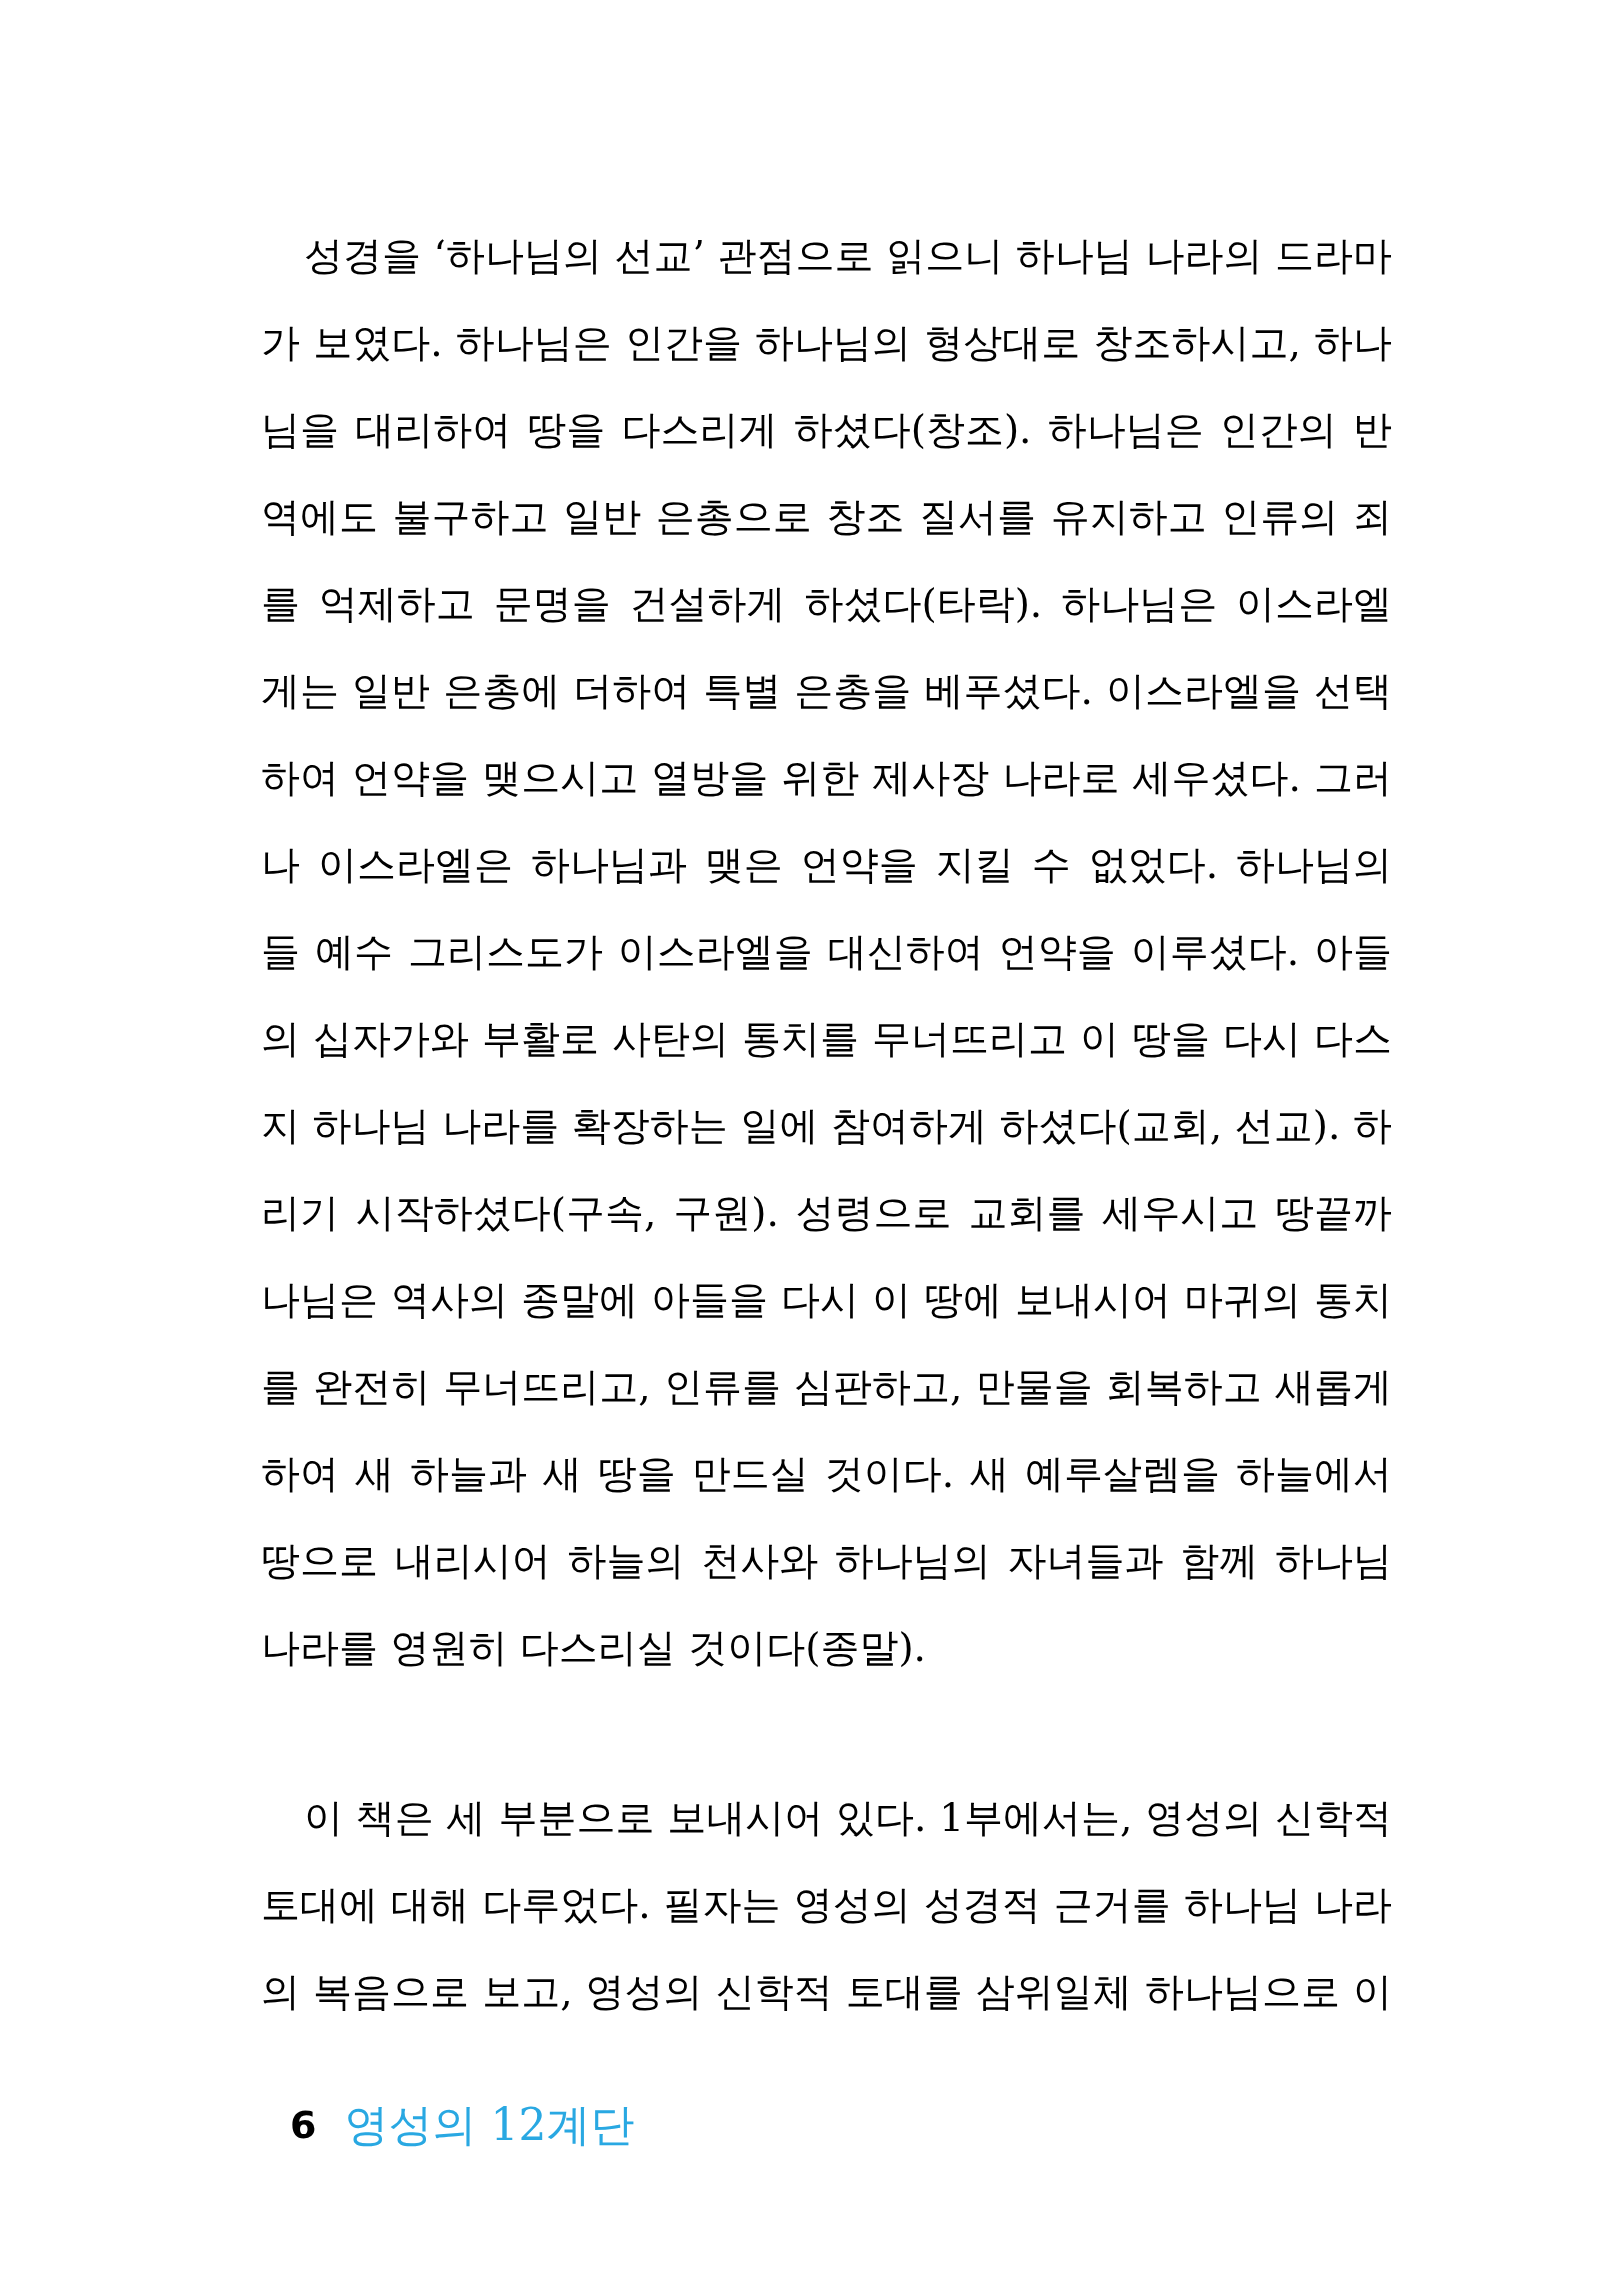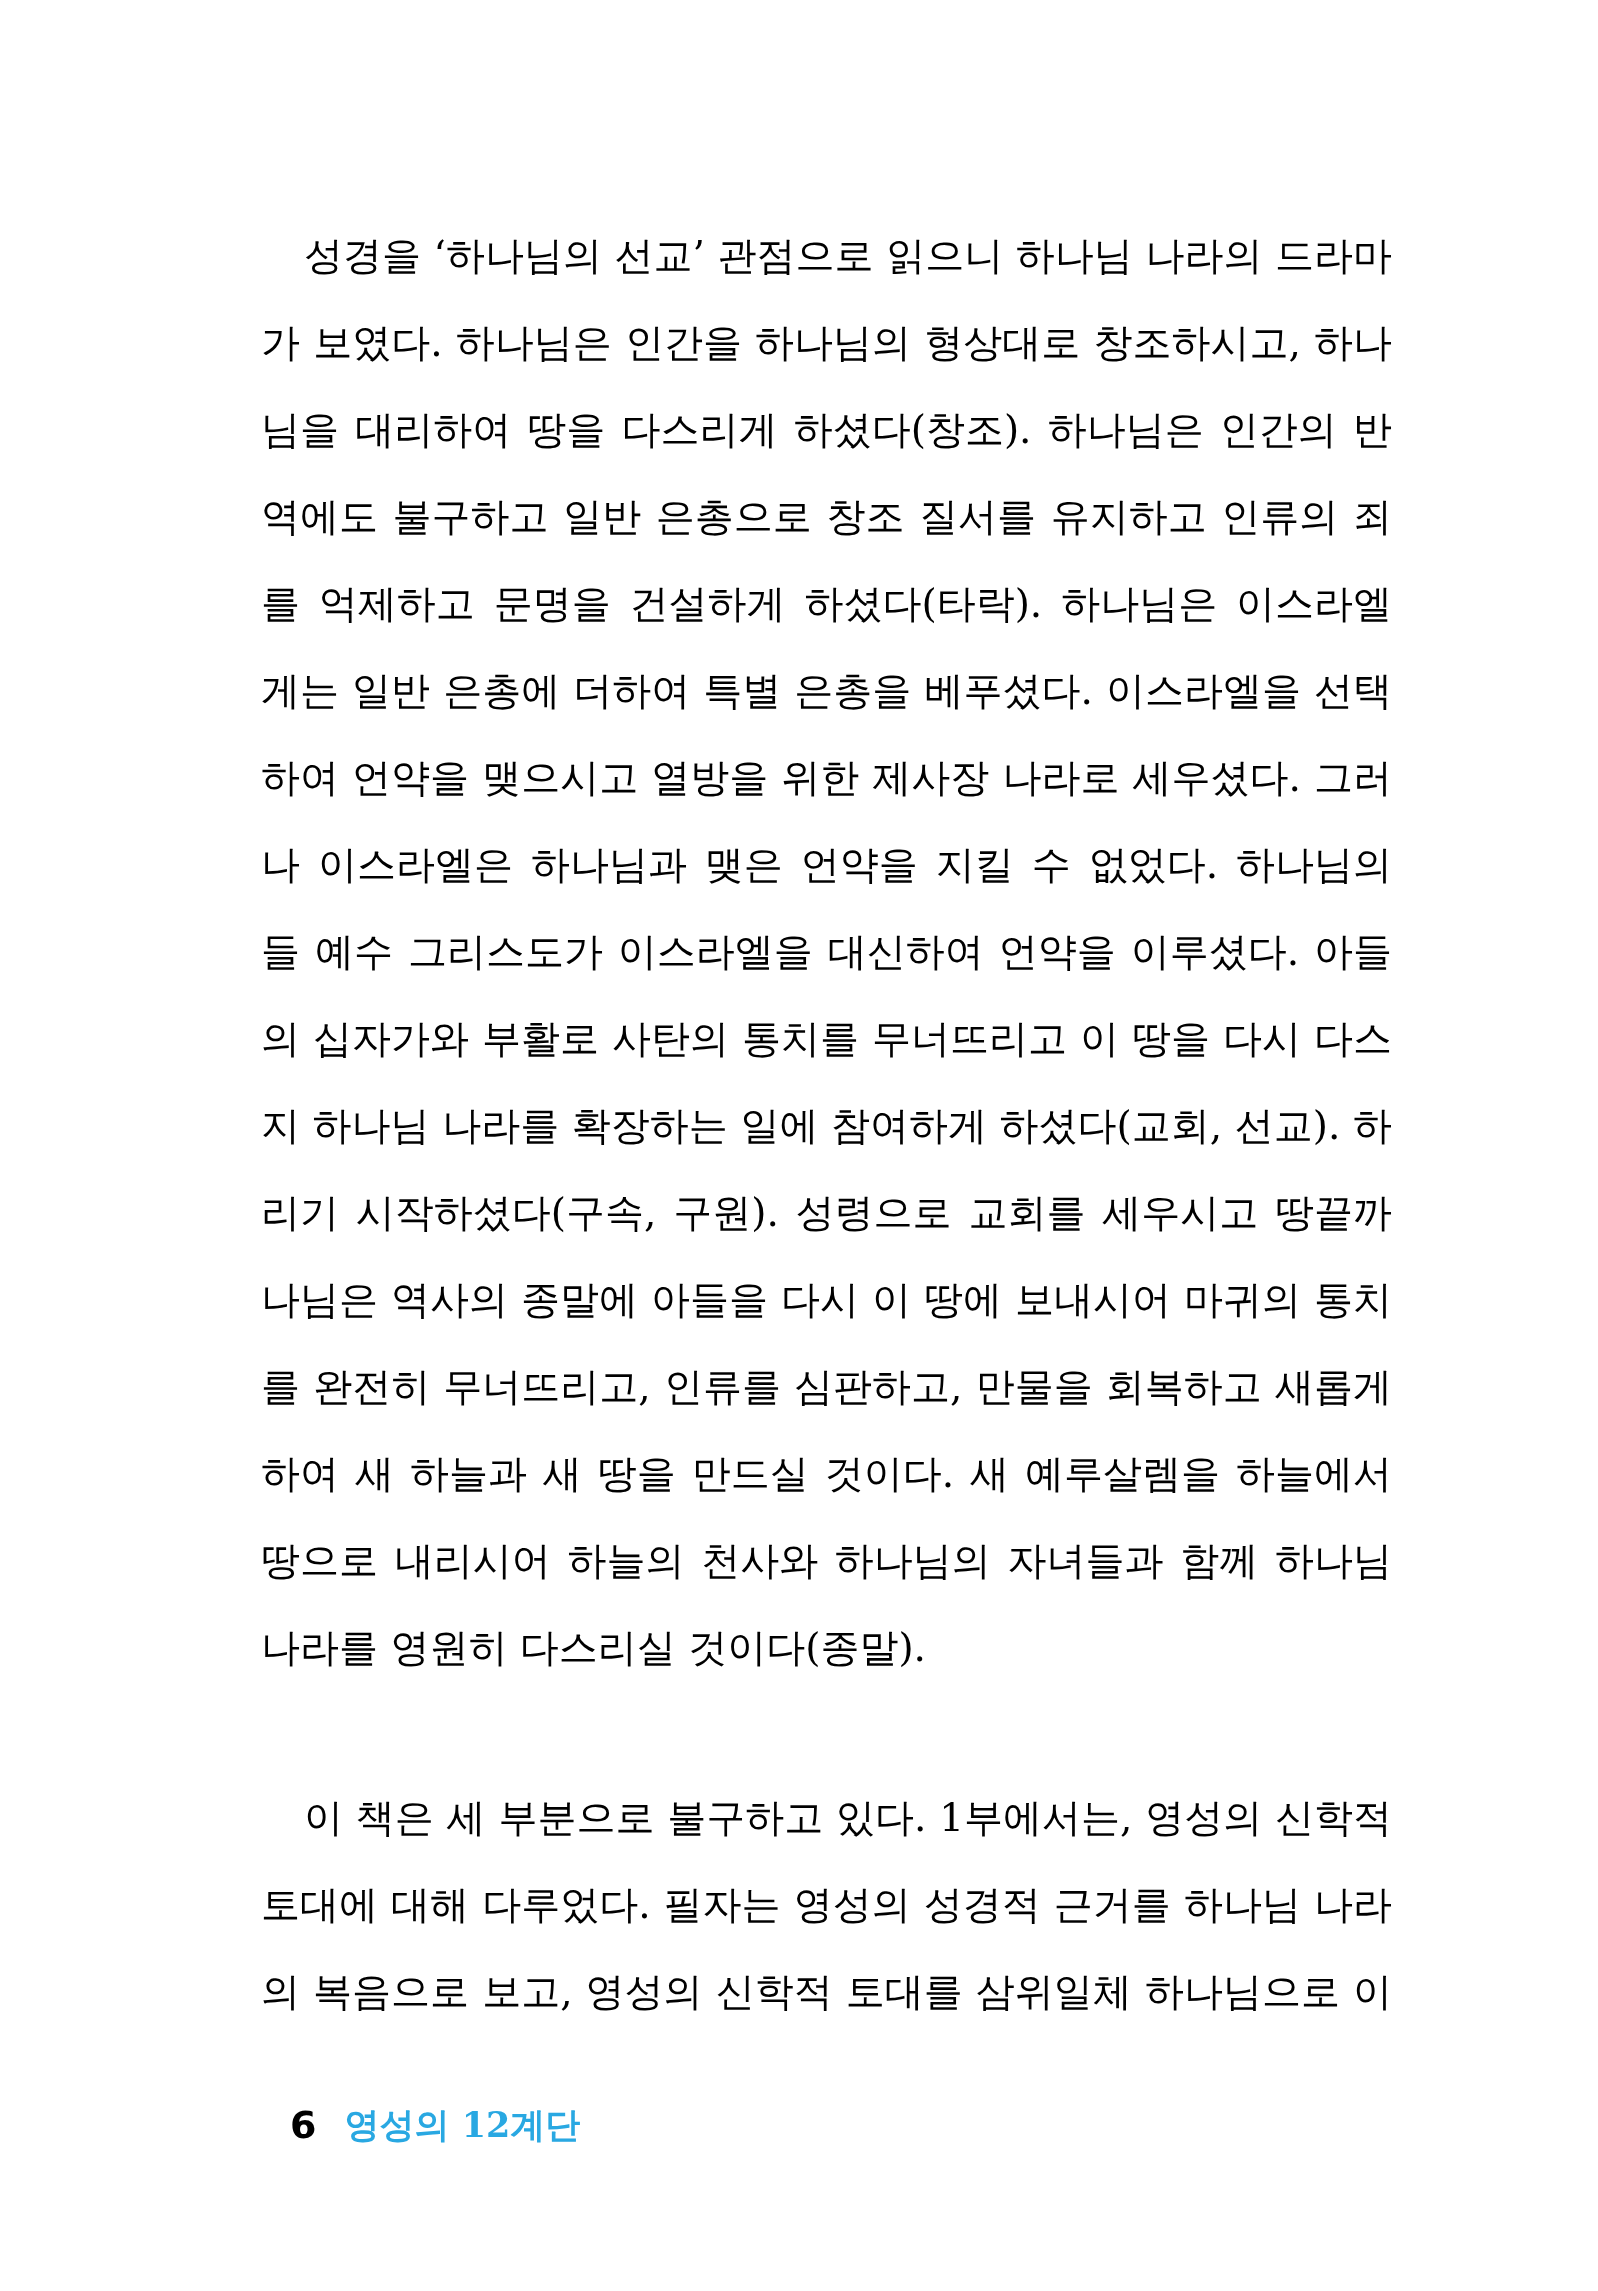--- a/index.html
+++ b/index.html
@@ -39,23 +39,22 @@
     align-items: flex-end;
     gap: 28px;
   }
   .page-number {
     font-family: "DejaVu Sans", "Liberation Sans", sans-serif;
     font-weight: bold;
     font-size: 38px;
     line-height: 44px;
   }
   .book-title {
-    font-size: 35px;
+    font-size: 44px;
     line-height: 44px;
-    font-weight: bold;
   }
 </style>
 </head>
 <body>
 
 <div class="page">
 
   <div class="text-block" id="text-block">
       <div class="line indent"><span class="seg">성경을 ‘하나님의 선교’ 관점으로 읽으니 하나님 나라의 드라마</span></div>
       <div class="line"><span class="seg">가 보였다. 하나님은 인간을 하나님의 형상대로 창조하시고, 하나</span></div>
@@ -68,21 +67,21 @@
       <div class="line"><span class="seg">들 예수 그리스도가 이스라엘을 대신하여 언약을 이루셨다. 아들</span></div>
       <div class="line"><span class="seg">의 십자가와 부활로 사탄의 통치를 무너뜨리고 이 땅을 다시 다스</span></div>
       <div class="line"><span class="seg">지 하나님 나라를 확장하는 일에 참여하게 하셨다(교회, 선교). 하</span></div>
       <div class="line"><span class="seg">리기 시작하셨다(구속, 구원). 성령으로 교회를 세우시고 땅끝까</span></div>
       <div class="line"><span class="seg">나님은 역사의 종말에 아들을 다시 이 땅에 보내시어 마귀의 통치</span></div>
       <div class="line"><span class="seg">를 완전히 무너뜨리고, 인류를 심판하고, 만물을 회복하고 새롭게</span></div>
       <div class="line"><span class="seg">하여 새 하늘과 새 땅을 만드실 것이다. 새 예루살렘을 하늘에서</span></div>
       <div class="line"><span class="seg">땅으로 내리시어 하늘의 천사와 하나님의 자녀들과 함께 하나님의</span></div>
       <div class="line no-justify"><span class="seg">나라를 영원히 다스리실 것이다(종말).</span></div>
       <div class="para-gap"></div>
-      <div class="line indent"><span class="seg">이 책은 세 부분으로 불구하고 있다. </span><span class="seg" style="color: #000000;">1부에서는</span><span class="seg">, 영성의 신학적</span></div>
+      <div class="line indent"><span class="seg">이 책은 세 부분으로 보내시어 있다. </span><span class="seg" style="color: #000000;">1부에서는</span><span class="seg">, 영성의 신학적</span></div>
       <div class="line"><span class="seg">토대에 대해 다루었다. 필자는 영성의 성경적 근거를 하나님 나라</span></div>
       <div class="line"><span class="seg">의 복음으로 보고, 영성의 신학적 토대를 삼위일체 하나님으로 이</span></div>
     </div>
 
   <div class="footer">
     <span class="page-number">6</span>
     <span class="book-title" style="color: rgb(41, 168, 226);">영성의 12계단</span>
   </div>
 
 </div>

